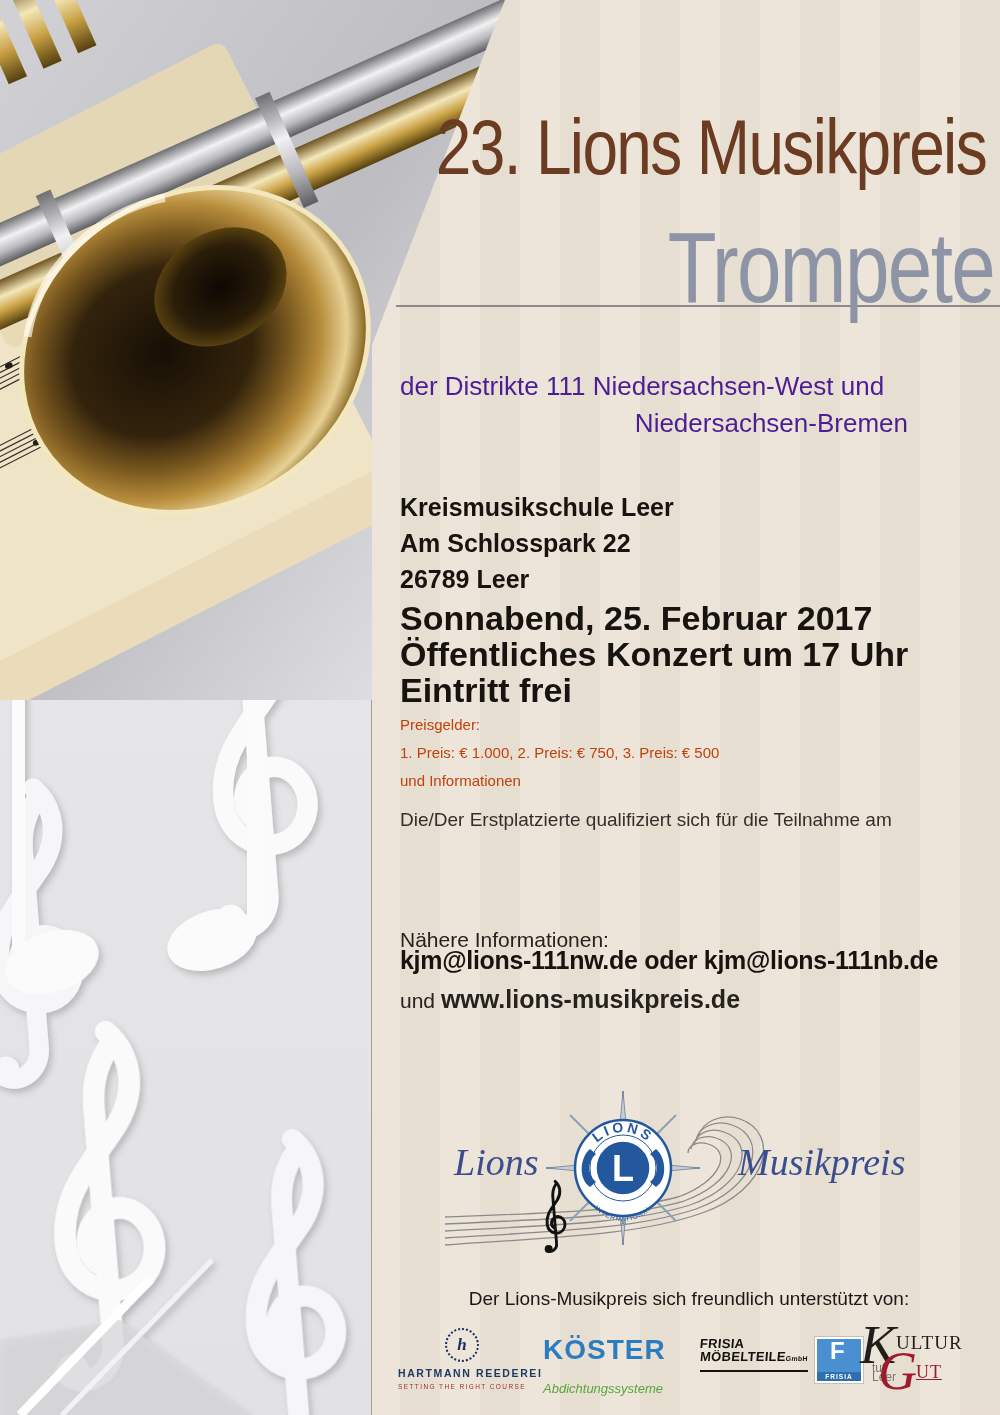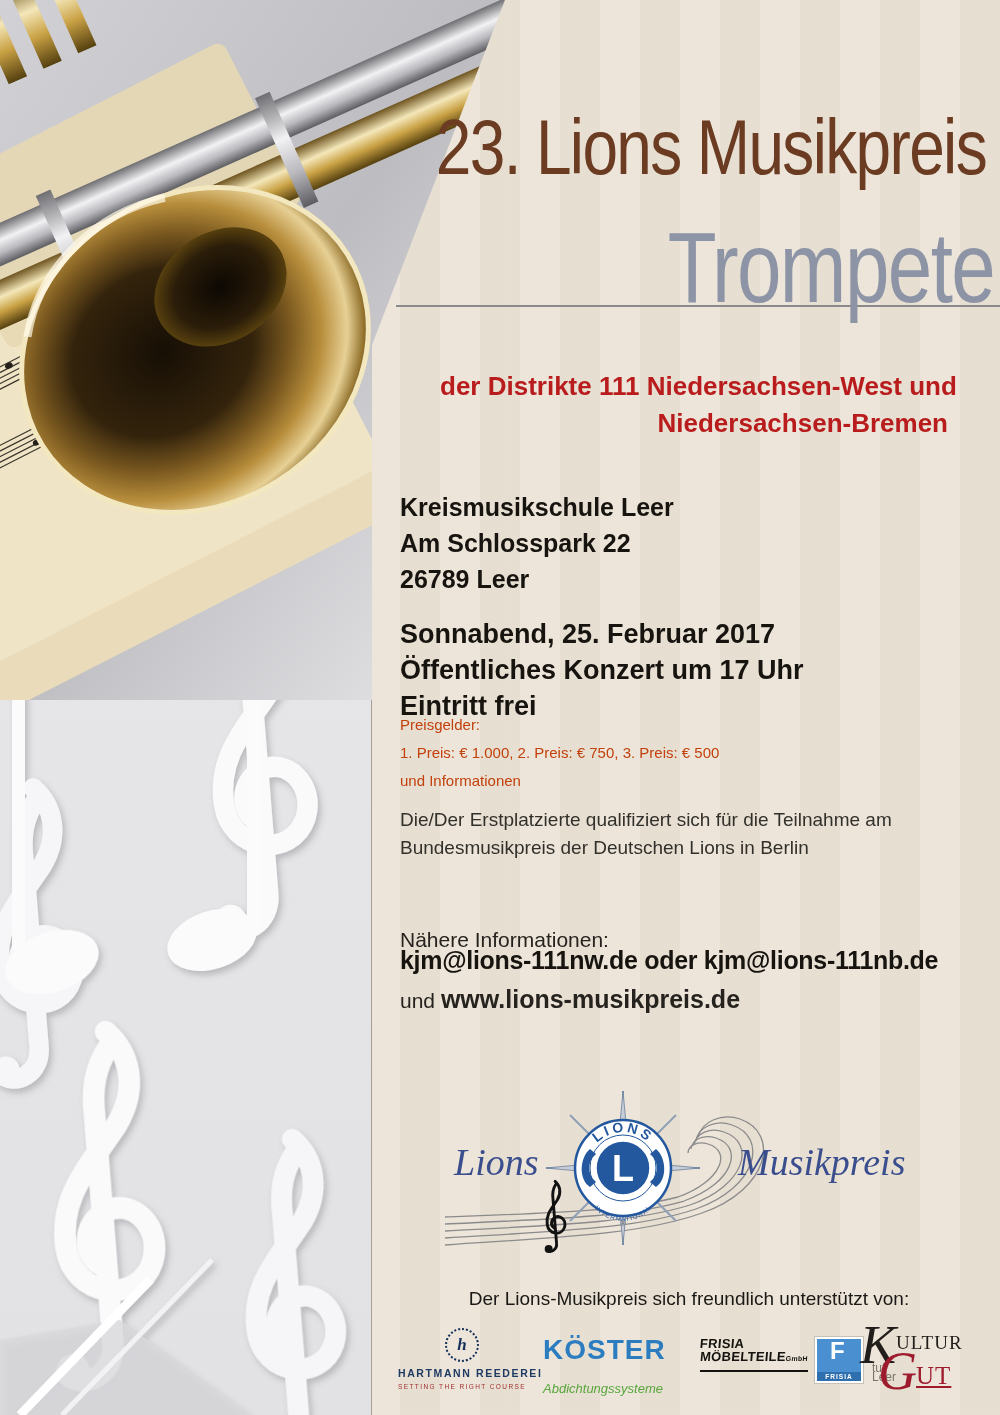--- a/index.html
+++ b/index.html
@@ -7,24 +7,24 @@
           font-family:"Liberation Sans",sans-serif;color:#17140f;}
   .stripes{position:absolute;inset:0;pointer-events:none;
     background:repeating-linear-gradient(90deg, rgba(120,100,75,.045) 0 40px, rgba(255,255,255,.05) 40px 80px);}
   svg text{font-family:"Liberation Sans",sans-serif;}
   .abs{position:absolute;}
   .t-title{top:102px;right:14px;color:#6B3B22;font-size:78px;letter-spacing:-2px;white-space:nowrap;
            transform:scaleX(.82);transform-origin:100% 50%;font-weight:400;z-index:3;}
   .t-sub{top:210px;right:6px;color:#8C94A6;font-size:100px;letter-spacing:-2px;white-space:nowrap;
          transform:scaleX(.8);transform-origin:100% 50%;font-weight:400;z-index:3;}
   .rule{left:396px;right:0;top:305px;height:2px;background:#8a8a8a;z-index:2;}
-  .districts{left:400px;top:368px;width:546px;font-weight:bold;font-size:26px;line-height:37px;color:#b91c1c;margin-left:40px;}
+  .districts{left:400px;top:368px;width:546px;font-weight:normal;font-size:26px;line-height:37px;color:#4c1d95;}
   .districts .l2{text-align:right;padding-right:38px;}
   .venue{left:400px;top:489px;font-weight:bold;font-size:25px;line-height:36px;}
-  .event{left:400px;top:616px;font-weight:bold;font-size:27px;line-height:36px;}
+  .event{left:400px;top:600px;font-weight:bold;font-size:34px;line-height:36px;}
   .prizes{left:400px;top:711px;font-size:15px;line-height:28px;color:#c2410c;}
   .qual{left:400px;top:806px;font-size:19px;line-height:28px;color:#32302b;}
   .contact-h{left:400px;top:920px;font-size:21px;color:#26231f;margin-top:8px;}
   .emails{left:400px;top:946px;font-size:25px;font-weight:bold;letter-spacing:-0.3px;}
   .webline{left:400px;top:985px;font-size:21px;color:#26231f;}
   .webline b{font-size:25px;}
   .support{left:380px;top:1288px;width:618px;text-align:center;font-size:19px;color:#1b1916;}
   
   .sp{position:absolute;}
   .sp-hartmann{left:398px;top:1328px;width:128px;text-align:center;}
@@ -43,21 +43,21 @@
   .fr-gmbh{font-size:7px;font-weight:bold;}
   .fr-badge{width:44px;height:42px;background:#4a90d0;border:2px solid #fff;box-shadow:0 0 0 1px #c6c0b6;
             display:flex;flex-direction:column;overflow:hidden;}
   .fr-f{flex:1;color:#fff;font-weight:bold;font-size:24px;line-height:24px;padding-left:13px;}
   .fr-bl{background:#2f6fae;color:#fff;font-size:6.5px;font-weight:bold;text-align:center;letter-spacing:1px;padding:1px 0;}
   .sp-kultur{left:860px;top:1320px;width:110px;height:88px;font-family:"Liberation Serif",serif;}
   .ku-k{position:absolute;left:0;top:-6px;font-size:54px;font-style:italic;color:#201d1a;}
   .ku-ultur{position:absolute;left:36px;top:12px;font-size:19px;letter-spacing:1px;color:#201d1a;}
   .ku-small{position:absolute;left:12px;top:44px;font-size:12px;line-height:9px;color:#7a7468;font-family:"Liberation Sans",sans-serif;}
   .ku-g{position:absolute;left:18px;top:20px;font-size:54px;font-style:italic;color:#9E1B2E;}
-  .ku-ut{position:absolute;left:56px;top:42px;font-size:25px;letter-spacing:1px;color:#9E1B2E;text-decoration:underline;}
+  .ku-ut{position:absolute;left:56px;top:42px;font-size:18px;letter-spacing:1px;color:#9E1B2E;text-decoration:underline;}
 </style>
 </head>
 <body>
 
 <div id="poster">
   <div class="stripes"></div>
 
   <svg class="abs" style="left:0;top:0;z-index:1" width="505" height="1415" viewBox="0 0 505 1415">
     <defs>
       <linearGradient id="gGrey" x1="0" y1="0" x2="0" y2="1">
@@ -207,21 +207,20 @@
   </div>
 
   <div class="abs prizes">
     <div>Preisgelder:</div>
     <div>1. Preis: € 1.000, 2. Preis: € 750, 3. Preis: € 500</div>
     <div>und Informationen</div>
   </div>
 
   <div class="abs qual">
     <div>Die/Der Erstplatzierte qualifiziert sich für die Teilnahme am</div>
-    <div>Bundesmusikpreis der Deutschen Lions in Berlin</div>
   </div>
 
   <div class="abs contact-h">Nähere Informationen:</div>
   <div class="abs emails">kjm@lions-111nw.de oder kjm@lions-111nb.de</div>
   <div class="abs webline">
     <span>und</span>
     <b>www.lions-musikpreis.de</b>
   </div>
 
   <svg class="abs" style="left:440px;top:1085px;z-index:2" width="540" height="190" viewBox="0 0 540 190">

